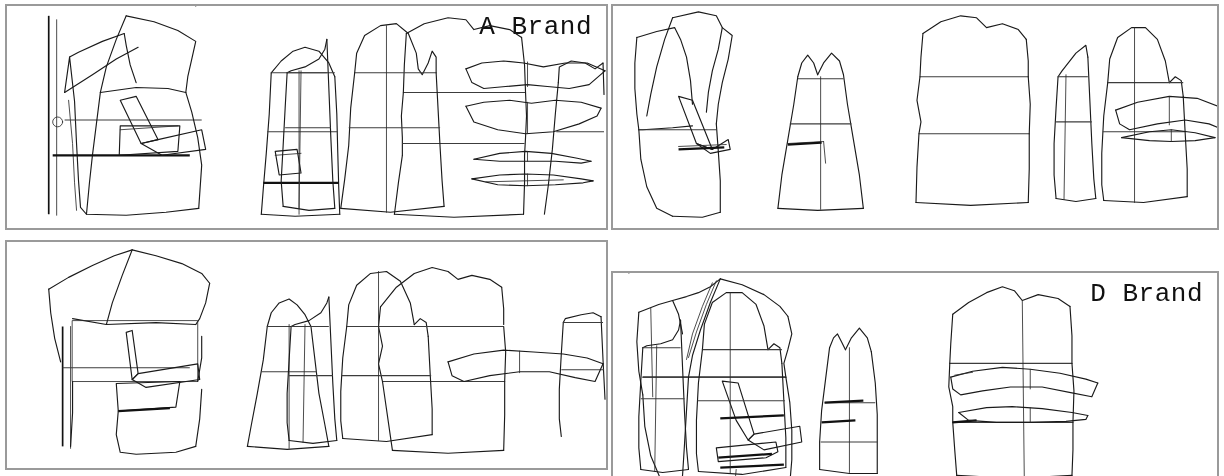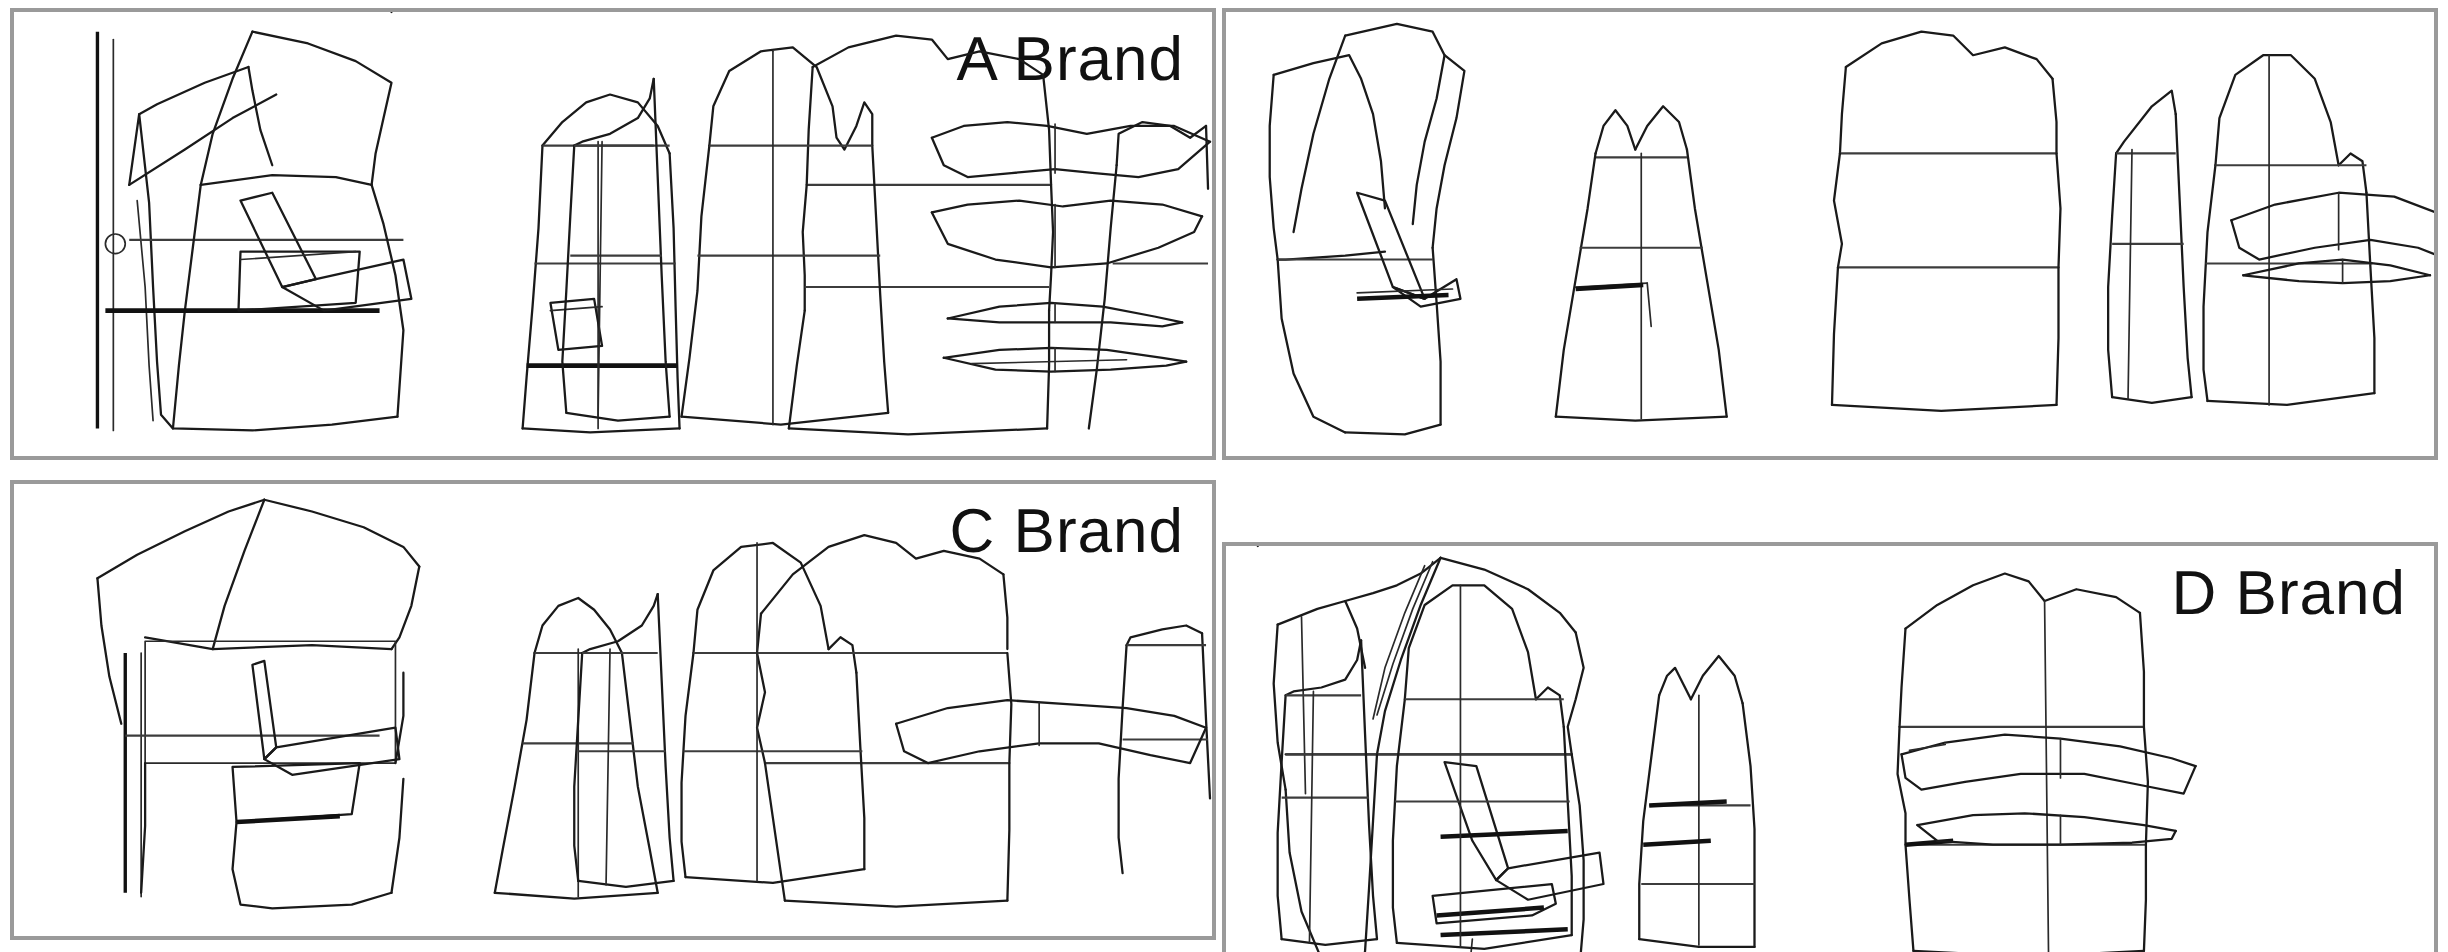--- a/index.html
+++ b/index.html
@@ -3,22 +3,22 @@
 <meta charset="utf-8">
 <style>
   html,body{margin:0;padding:0;background:#ffffff;}
   body{width:1224px;height:476px;font-family:"Liberation Sans",sans-serif;overflow:hidden;}
   #figure{position:relative;width:1224px;height:476px;background:#fff;}
   .panel{position:absolute;background:#fff;border:2px solid #9a9a9a;box-sizing:border-box;}
   #panel-a{left:5px;  top:4px;   width:603px; height:226px;}
   #panel-b{left:611px;top:4px;   width:608px; height:226px;}
   #panel-c{left:5px;  top:240px; width:603px; height:230px;}
   #panel-d{left:611px;top:240px; width:608px; height:230px;margin-top:31px;}
-  .panel-label{position:absolute;right:14px;top:6px;font-size:31px;color:#111;
-               letter-spacing:.5px;white-space:nowrap;font-family:Liberation Sans, sans-serif;}
+  .panel-label{position:absolute;right:14px;top:6px;font-size:26px;color:#111;
+               letter-spacing:.5px;white-space:nowrap;font-family:Liberation Mono, monospace;}
   .pattern-svg{position:absolute;left:0;top:0;width:100%;height:100%;display:block;}
   .pc{fill:none;stroke:#1a1a1a;stroke-width:1.15;stroke-linejoin:round;stroke-linecap:round;}
   .pc-thin{fill:none;stroke:#2a2a2a;stroke-width:0.85;stroke-linejoin:round;stroke-linecap:round;}
   .pc-grid{fill:none;stroke:#3c3c3c;stroke-width:1.1;}
   .pc-heavy{fill:none;stroke:#111;stroke-width:2.3;stroke-linecap:butt;}
   .pc-fold{fill:none;stroke:#111;stroke-width:1.7;}
 </style>
 </head>
 <body>
 
@@ -155,21 +155,20 @@
       </g>
       <g>
         <path class="pc" d="M512 134 L540 128 L562 126 L586 129 L606 134"></path>
         <path class="pc" d="M512 134 L540 137 L562 138 L586 137 L606 134"></path>
         <line class="pc-thin" x1="562" y1="126" x2="562" y2="138"></line>
       </g>
     </svg>
   </div>
 
   <div class="panel" id="panel-c">
-    <div class="panel-label">C  Brand</div>
     <svg class="pattern-svg" viewBox="0 0 603 230" preserveAspectRatio="none">
       <g>
         <line class="pc-fold" x1="56" y1="86" x2="56" y2="208"></line>
         <line class="pc-thin" x1="64" y1="86" x2="64" y2="210"></line>
         <path class="pc" d="M42 48 L62 36 L86 24 L108 14 L126 8"></path>
         <path class="pc" d="M42 48 L44 72 L48 98 L54 122"></path>
         <path class="pc" d="M126 8 L150 14 L176 22 L196 32 L204 42"></path>
         <path class="pc" d="M126 8 L116 34 L106 62 L100 84"></path>
         <path class="pc" d="M204 42 L200 62 L194 78 L190 84"></path>
         <path class="pc" d="M66 78 L100 84 L150 82 L190 84"></path>

